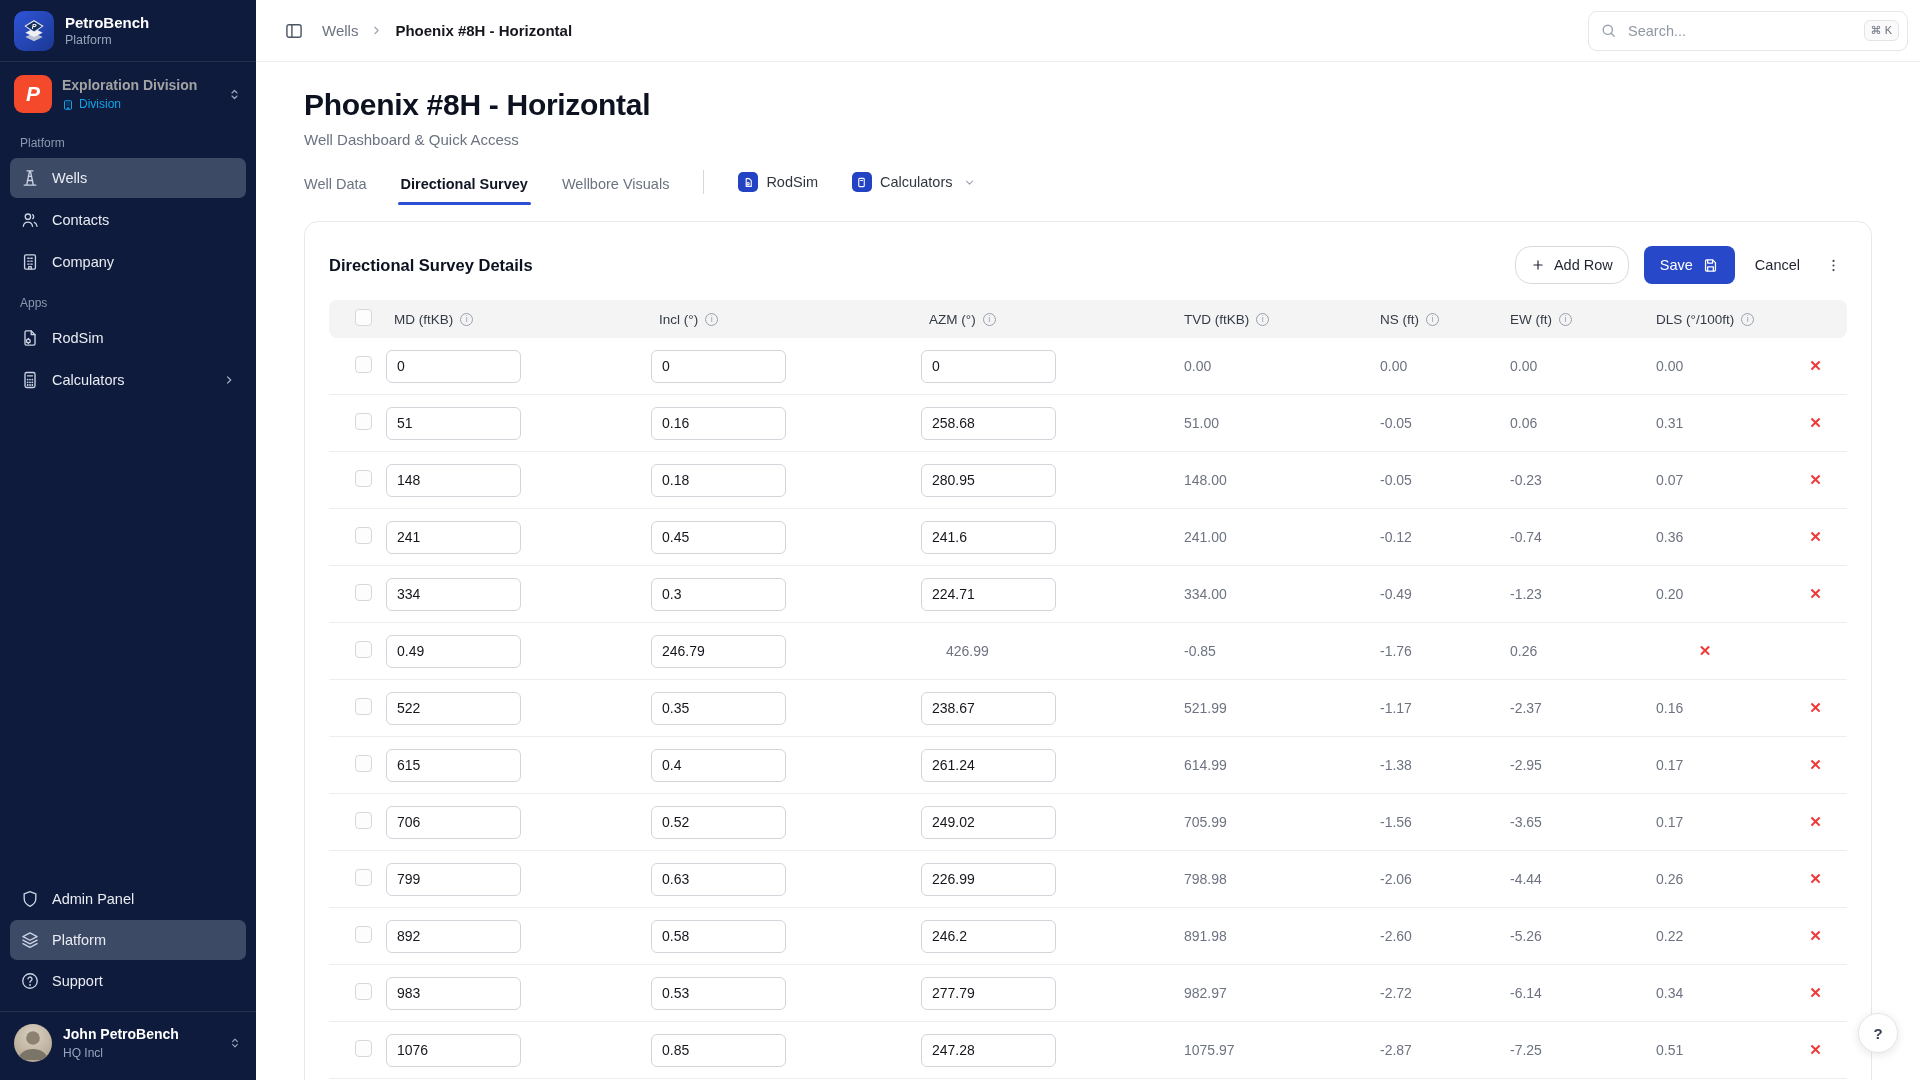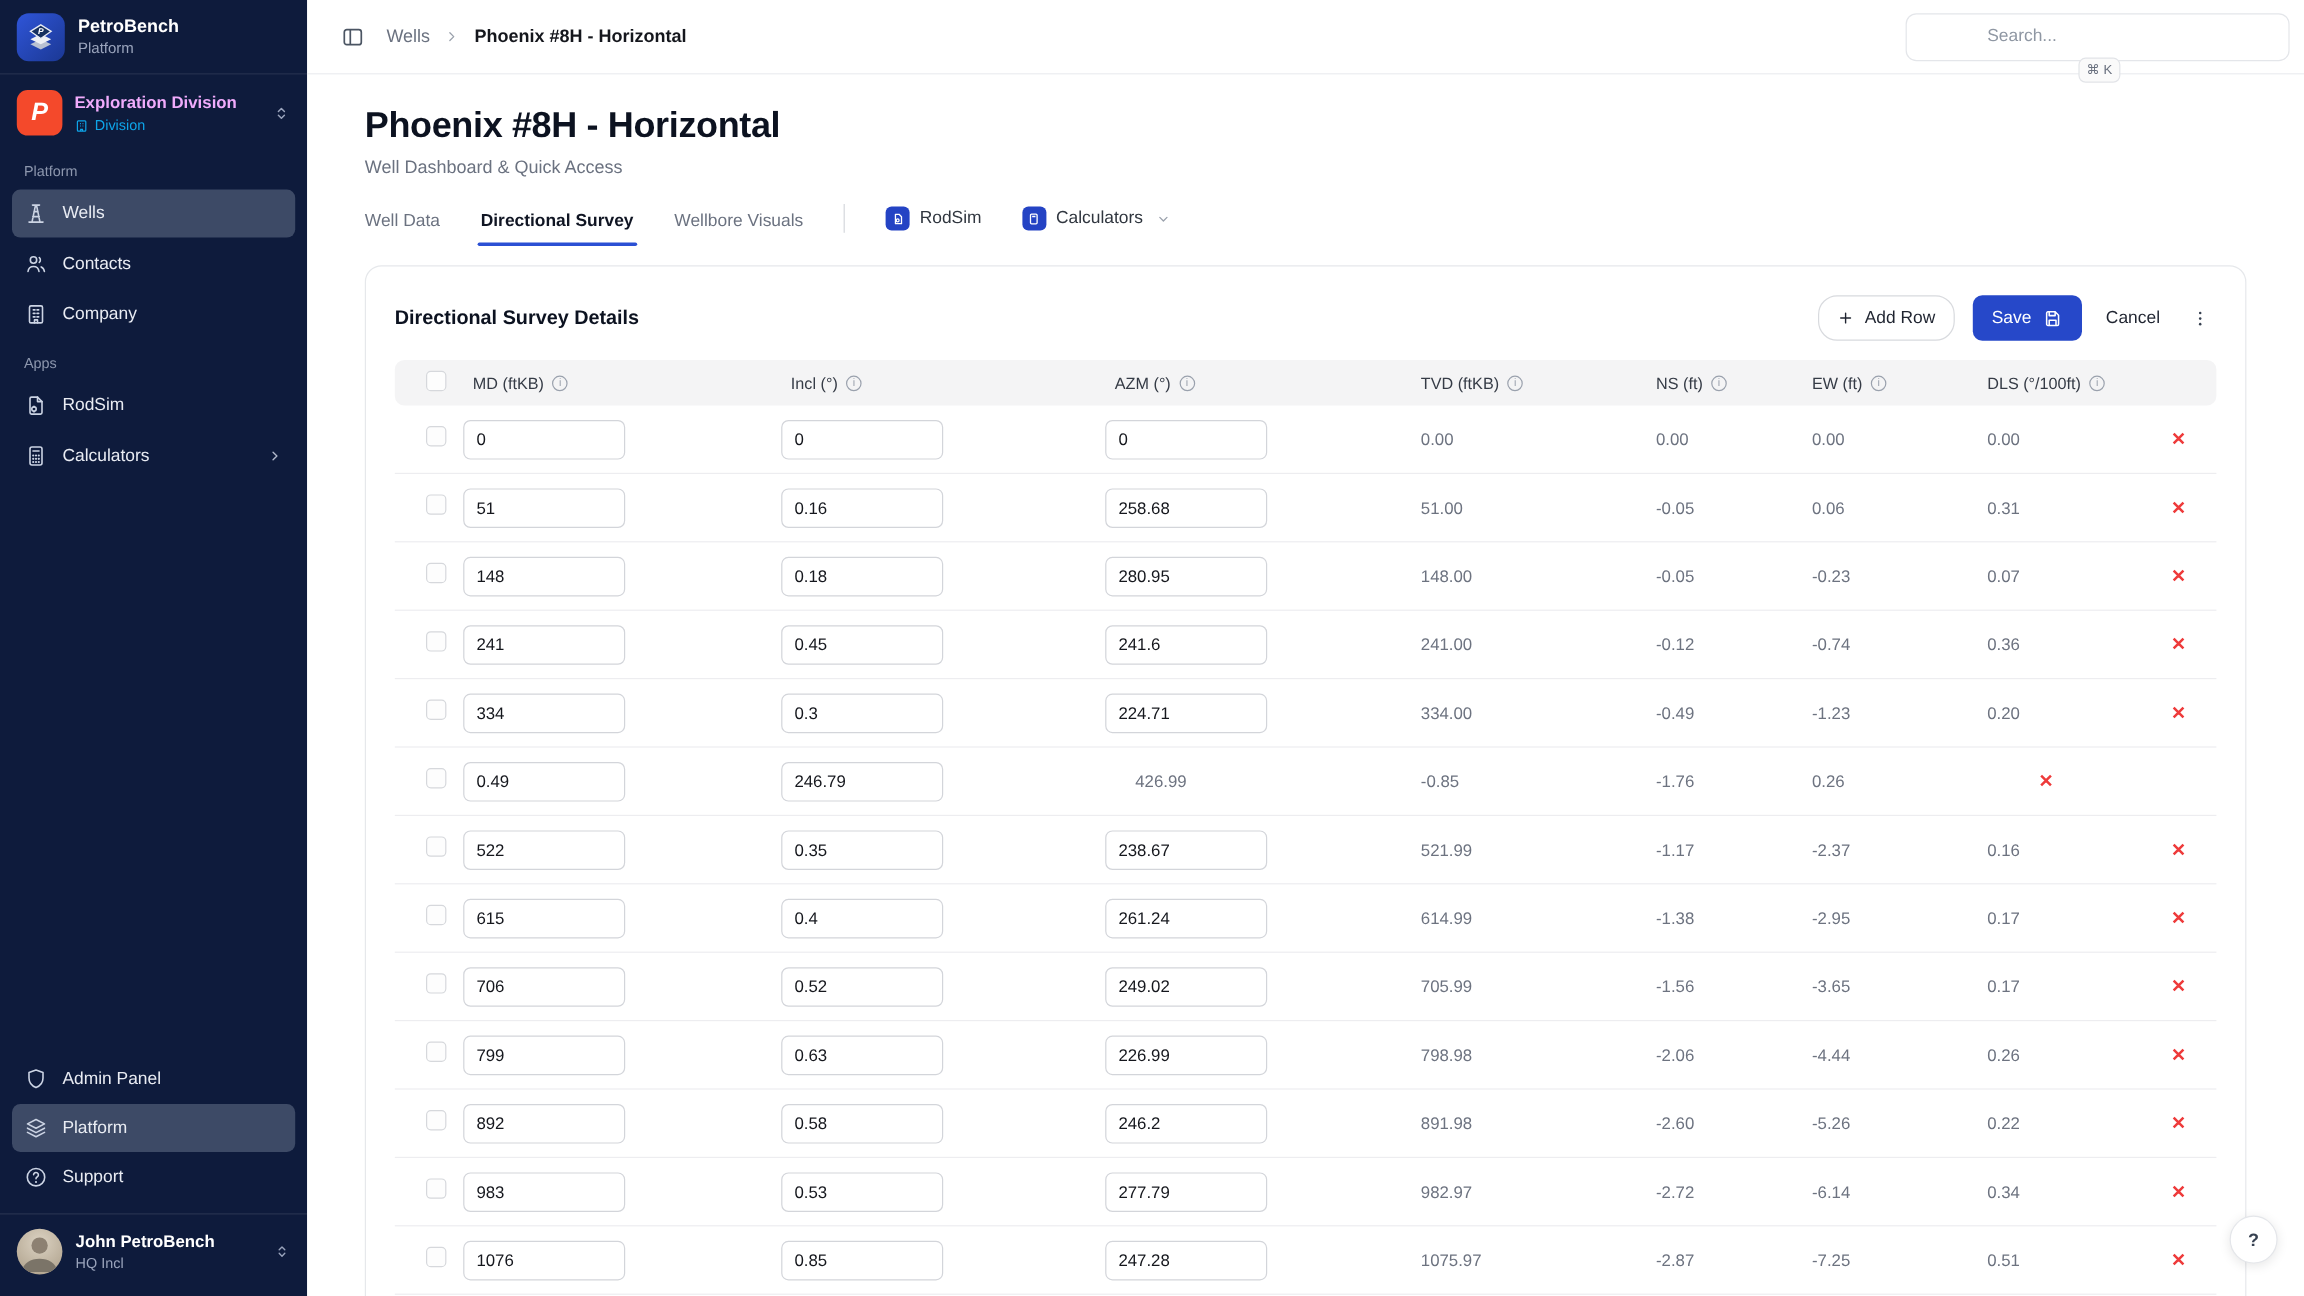--- a/index.html
+++ b/index.html
@@ -11,21 +11,21 @@
   svg { display:block; }
 
   
   .sidebar { width:256px; min-width:256px; background:#0e1b3c; color:#e9ecf3; display:flex; flex-direction:column; }
   .sb-header { display:flex; align-items:center; gap:11px; height:62px; padding:0 14px; border-bottom:1px solid rgba(255,255,255,.09); }
   .logo-sq { width:40px; height:40px; border-radius:10px; background:linear-gradient(135deg,#2f55d8,#1b3894); display:flex; align-items:center; justify-content:center; flex:none; }
   .sb-title { font-size:15px; font-weight:700; color:#fff; line-height:1.15; }
   .sb-sub { font-size:12.5px; color:#9aa4bc; margin-top:2px; }
   .org { display:flex; align-items:center; gap:10px; padding:13px 14px 10px; cursor:pointer; }
   .org-logo { width:38px; height:38px; border-radius:9px; background:#f4492b; color:#fff; display:flex; align-items:center; justify-content:center; font-weight:800; font-size:21px; font-style:italic; flex:none; }
-  .org-name { font-size:14px; font-weight:700; color:#f0abfc; line-height:1.15; }
+  .org-name { font-size:14px; font-weight:700; color:#a3a3a3; line-height:1.15; }
   .org-type { font-size:12px; color:#0ea5e9; display:flex; align-items:flex-end; gap:5px; margin-top:3px; }
   .org-chev { margin-left:auto; color:#9aa4bc; }
   .sb-section { font-size:12px; color:#8d97ae; padding:13px 20px 7px; }
   .nav-item { display:flex; align-items:center; gap:12px; height:40px; margin:1px 10px; padding:0 10px; border-radius:7px; font-size:14.5px; color:#e9ecf3; cursor:pointer; }
   .nav-item.active { background:#3d4a66; }
   .nav-item .ic { color:#ccd4e4; flex:none; }
   .nav-chev { margin-left:auto; color:#aeb6c9; }
   .sb-footer { margin-top:auto; padding-bottom:4px; }
   .sb-divider { border-top:1px solid rgba(255,255,255,.1); margin-top:10px; }
   .user-row { display:flex; align-items:center; gap:11px; padding:12px 14px 14px; cursor:pointer; }
@@ -35,21 +35,21 @@
   .user-chev { margin-left:auto; color:#9aa4bc; }
 
   
   .main { flex:1; display:flex; flex-direction:column; min-width:0; position:relative; background:#fff; }
   .topbar { height:62px; min-height:62px; display:flex; align-items:center; gap:14px; padding:0 12px 0 24px; border-bottom:1px solid #ebedf0; }
   .tgl { color:#4b5563; background:none; border:none; padding:4px; cursor:pointer; }
   .crumb { display:flex; align-items:center; gap:12px; font-size:15px; }
   .crumb-root { color:#6b7280; cursor:pointer; }
   .crumb-sep { color:#9aa1ac; }
   .crumb-cur { color:#15171d; font-weight:600; }
-  .search { margin-left:auto; width:320px; height:40px; border:1px solid #e4e6ea; border-radius:9px; display:flex; align-items:center; gap:9px; padding:0 8px 0 11px; background:#fff;flex-direction:column; }
+  .search { margin-left:auto; width:320px; height:40px; border:1px solid #e4e6ea; border-radius:9px; display:flex; align-items:center; gap:9px; padding:0 8px 0 11px; background:#fff; }
   .search input { border:none; outline:none; flex:1; min-width:0; font-size:14.5px; color:#374151; font-family:inherit; background:transparent; }
   .search input::placeholder { color:#8f97a3; }
   .kbd { border:1px solid #e2e4e8; background:#fafafa; border-radius:6px; font-size:11px; color:#6b7280; padding:3px 6px; white-space:nowrap; }
 
   .content { padding:0 48px; flex:1; }
   .page-title { font-size:30px; font-weight:700; color:#0c1220; margin:26px 0 0; letter-spacing:-.3px; }
   .page-sub { font-size:15px; color:#6b7280; margin-top:9px; }
 
   .tabs { display:flex; align-items:flex-end; gap:34px; margin-top:22px; }
   .tab { font-size:14.5px; color:#6b7280; padding-bottom:13px; position:relative; font-weight:500; cursor:pointer; white-space:nowrap; }

